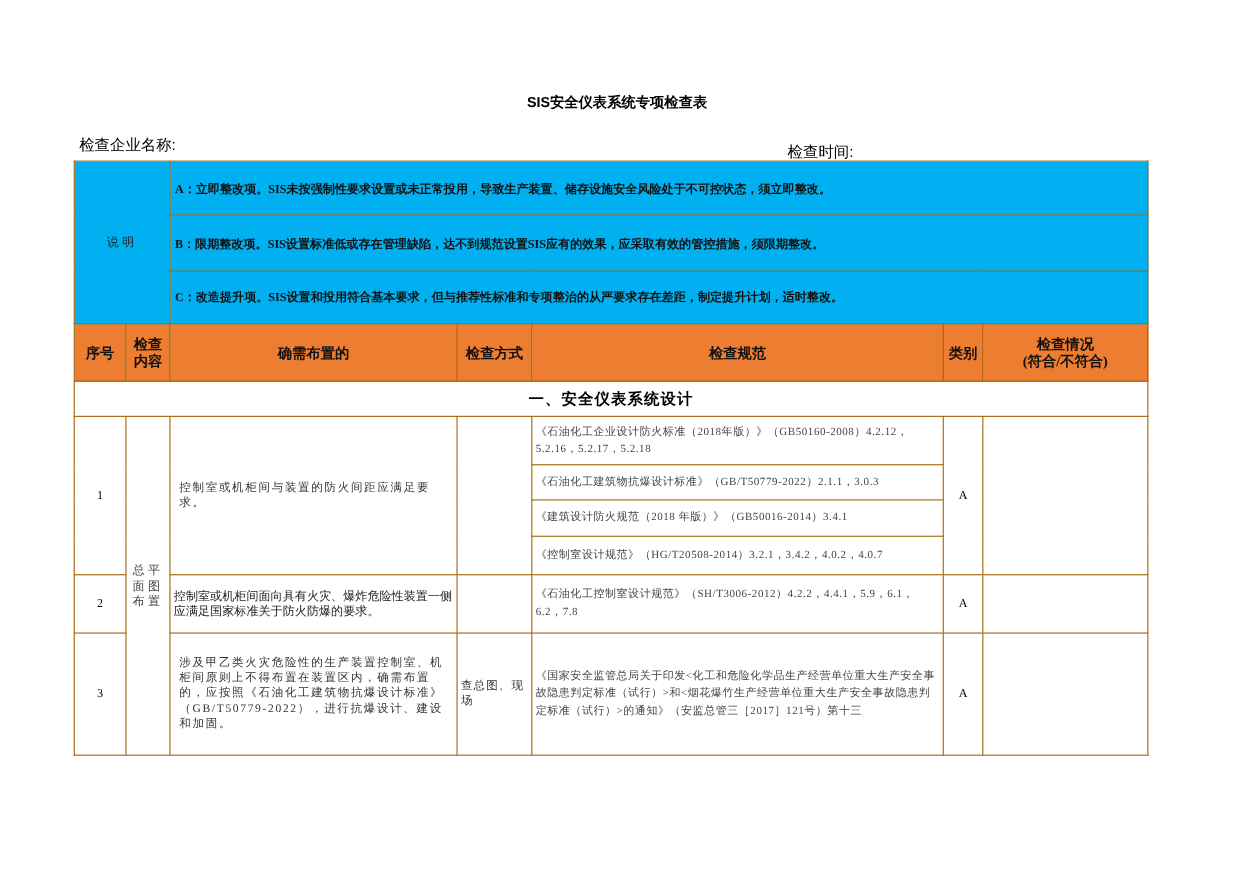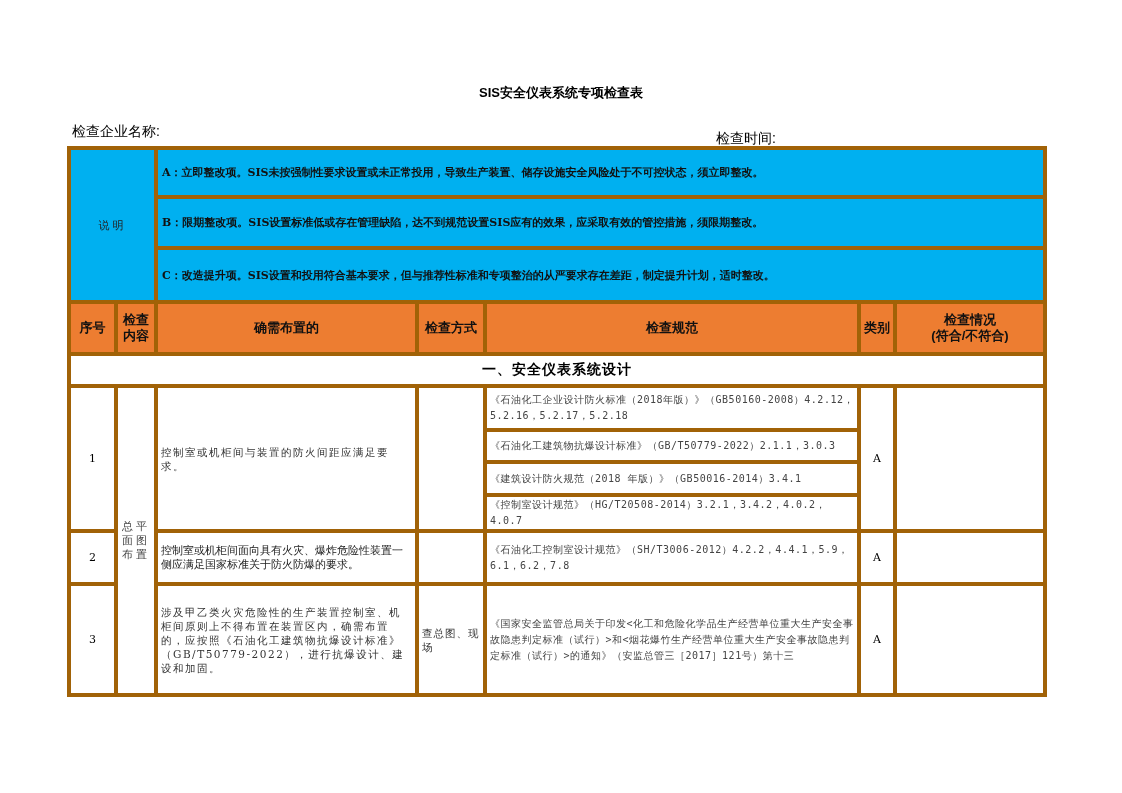--- a/index.html
+++ b/index.html
@@ -1,30 +1,30 @@
 <!DOCTYPE html>
 <html><head>
 <meta charset="utf-8">
 <style>
   html, body { margin: 0; padding: 0; background: #ffffff; }
   body { width: 1122px; height: 793px; position: relative; overflow: hidden; font-family: "Liberation Sans", "DejaVu Sans", sans-serif; color: #000; }
   .title { position: absolute; left: 0; top: 84px; width: 1122px; text-align: center; font-size: 13px; font-weight: bold; font-family: "Liberation Sans", "DejaVu Sans", sans-serif; }
   .meta-left { position: absolute; left: 72px; top: 123px; font-size: 14px; }
   .meta-right { position: absolute; left: 716px; top: 130px; font-size: 14px; }
   .sheet { position: absolute; left: 67px; top: 146px; border-collapse: collapse; table-layout: fixed; }
-  .sheet td { border: 4px solid #a16207; padding: 0; vertical-align: middle; }
+  .sheet td { border: 1px solid #a16207; padding: 0; vertical-align: middle; font-family: Liberation Serif, serif; }
   .blue { background: #00B0F0; }
   .orange { background: #ED7D31; }
   .note-label { text-align: center; font-family: "DejaVu Serif", serif; font-size: 11px; color: #222; letter-spacing: 3px; }
   .note-text { font-family: "DejaVu Serif", serif; font-weight: bold; font-size: 11px; padding-left: 4px !important; color: #111; }
   .hdr { text-align: center; font-size: 13px; font-weight: bold; line-height: 16px; color: #111; }
   .section { text-align: center; font-size: 14px; font-weight: bold; letter-spacing: 1px; }
   .num { text-align: center; font-family: "DejaVu Serif", serif; font-size: 11px; }
   .cat { text-align: center; font-family: "DejaVu Serif", serif; font-size: 11px; color: #444; line-height: 14px; letter-spacing: 3px; }
-  .content { font-family: "DejaVu Serif", serif; font-size: 10.5px; color: #333; padding: 0 3px !important; line-height: 14px; letter-spacing: 1.5px; }
+  .content { font-family: "DejaVu Serif", serif; font-size: 10.5px; color: #333; padding: 0 8px !important; line-height: 14px; letter-spacing: 1.5px; }
   .content2 { font-family: "DejaVu Serif", serif; font-size: 11px; color: #222; padding: 0 3px !important; line-height: 14px; }
   .method { font-family: "DejaVu Serif", serif; font-size: 10.5px; color: #333; padding: 0 3px !important; line-height: 14px; letter-spacing: 1px; margin-top: 41px; }
   .spec { font-family: "DejaVu Sans Mono", monospace; font-size: 10px; color: #444; padding: 0 3px !important; line-height: 16px; letter-spacing: 0.5px; }
   .grade { text-align: center; font-family: "DejaVu Serif", serif; font-size: 11px; }
 </style>
 </head>
 <body>
 
 <div class="title">SIS安全仪表系统专项检查表</div>
 <div class="meta-left">检查企业名称:</div>
@@ -42,21 +42,21 @@
   </colgroup>
 
   <tbody>
       <tr style="height:49px">
     <td class="blue note-label" colspan="2" rowspan="3">说明</td>
     <td class="blue note-text" colspan="5">A：立即整改项。SIS未按强制性要求设置或未正常投用，导致生产装置、储存设施安全风险处于不可控状态，须立即整改。</td>
   </tr>
   <tr style="height:51px">
     <td class="blue note-text" colspan="5">B：限期整改项。SIS设置标准低或存在管理缺陷，达不到规范设置SIS应有的效果，应采取有效的管控措施，须限期整改。</td>
   </tr>
-  <tr style="height:54px">
+  <tr style="height:48px">
     <td class="blue note-text" colspan="5">C：改造提升项。SIS设置和投用符合基本要求，但与推荐性标准和专项整治的从严要求存在差距，制定提升计划，适时整改。</td>
   </tr>
 
   <tr style="height:52px">
     <td class="orange hdr">序号</td>
     <td class="orange hdr">
       <div>检查</div>
       <div>内容</div>
     </td>
     <td class="orange hdr">确需布置的</td>

